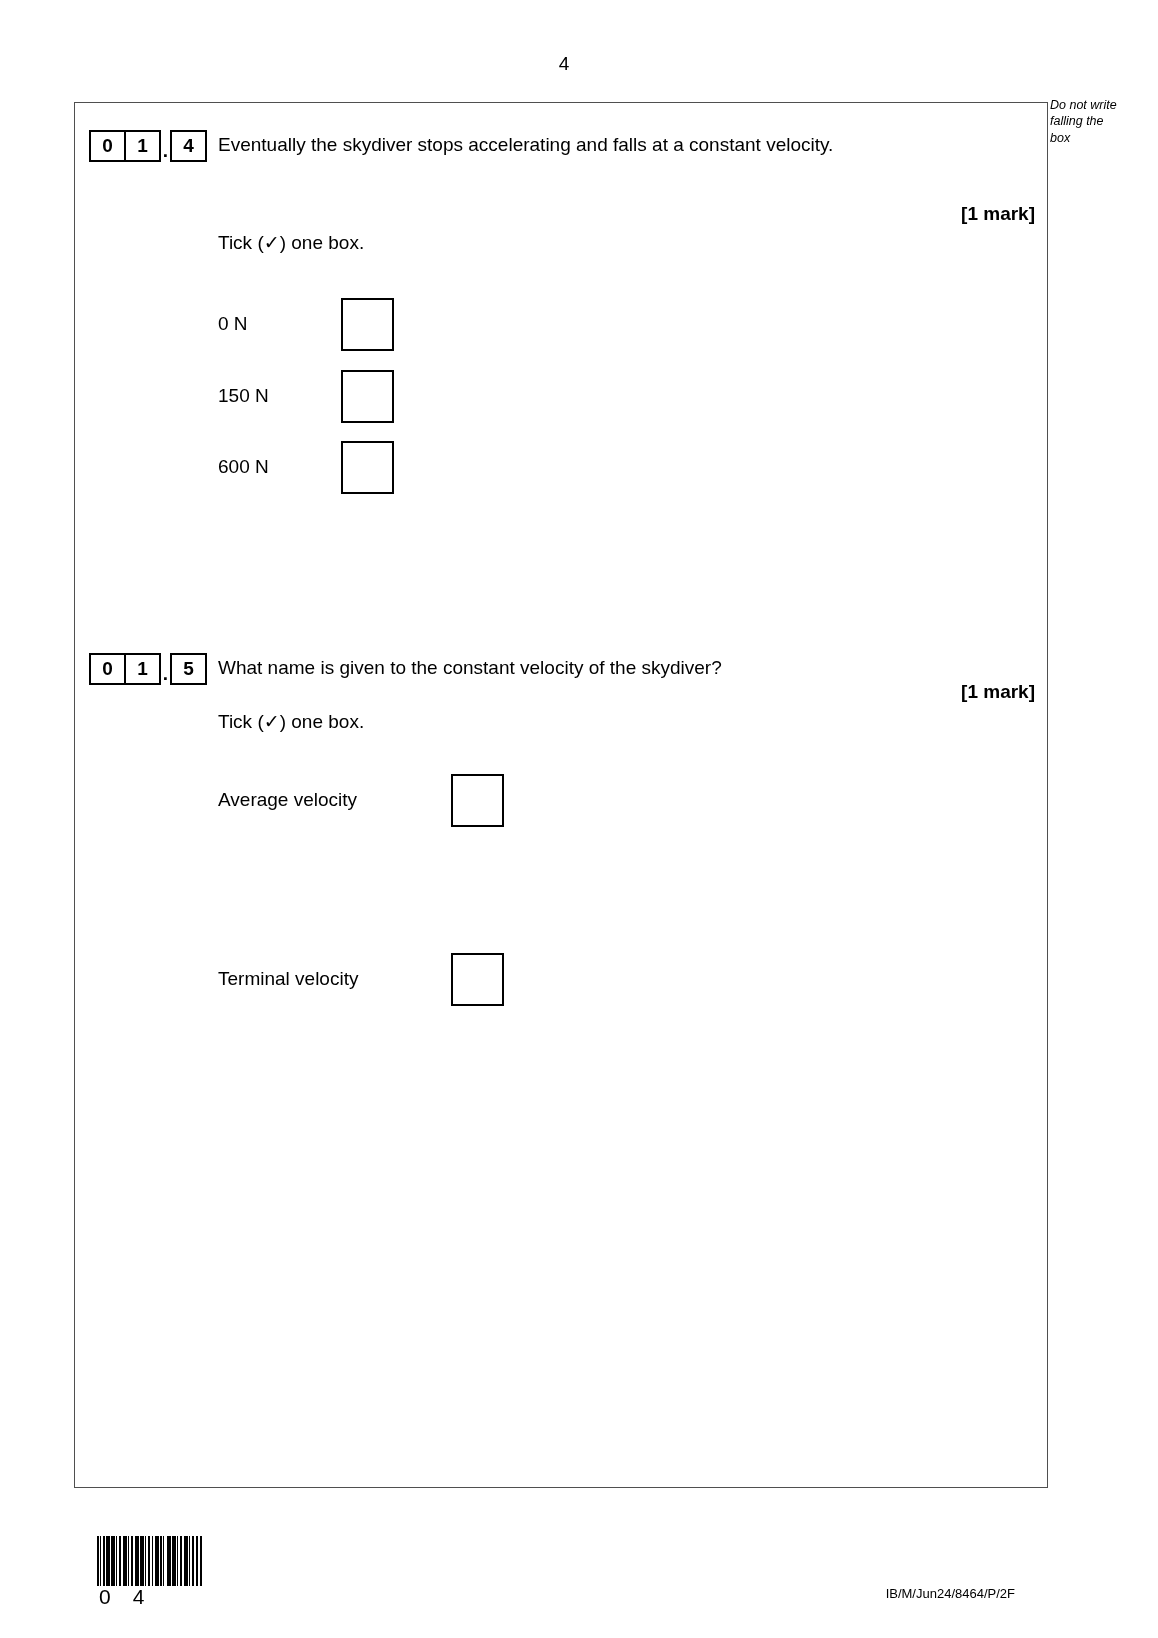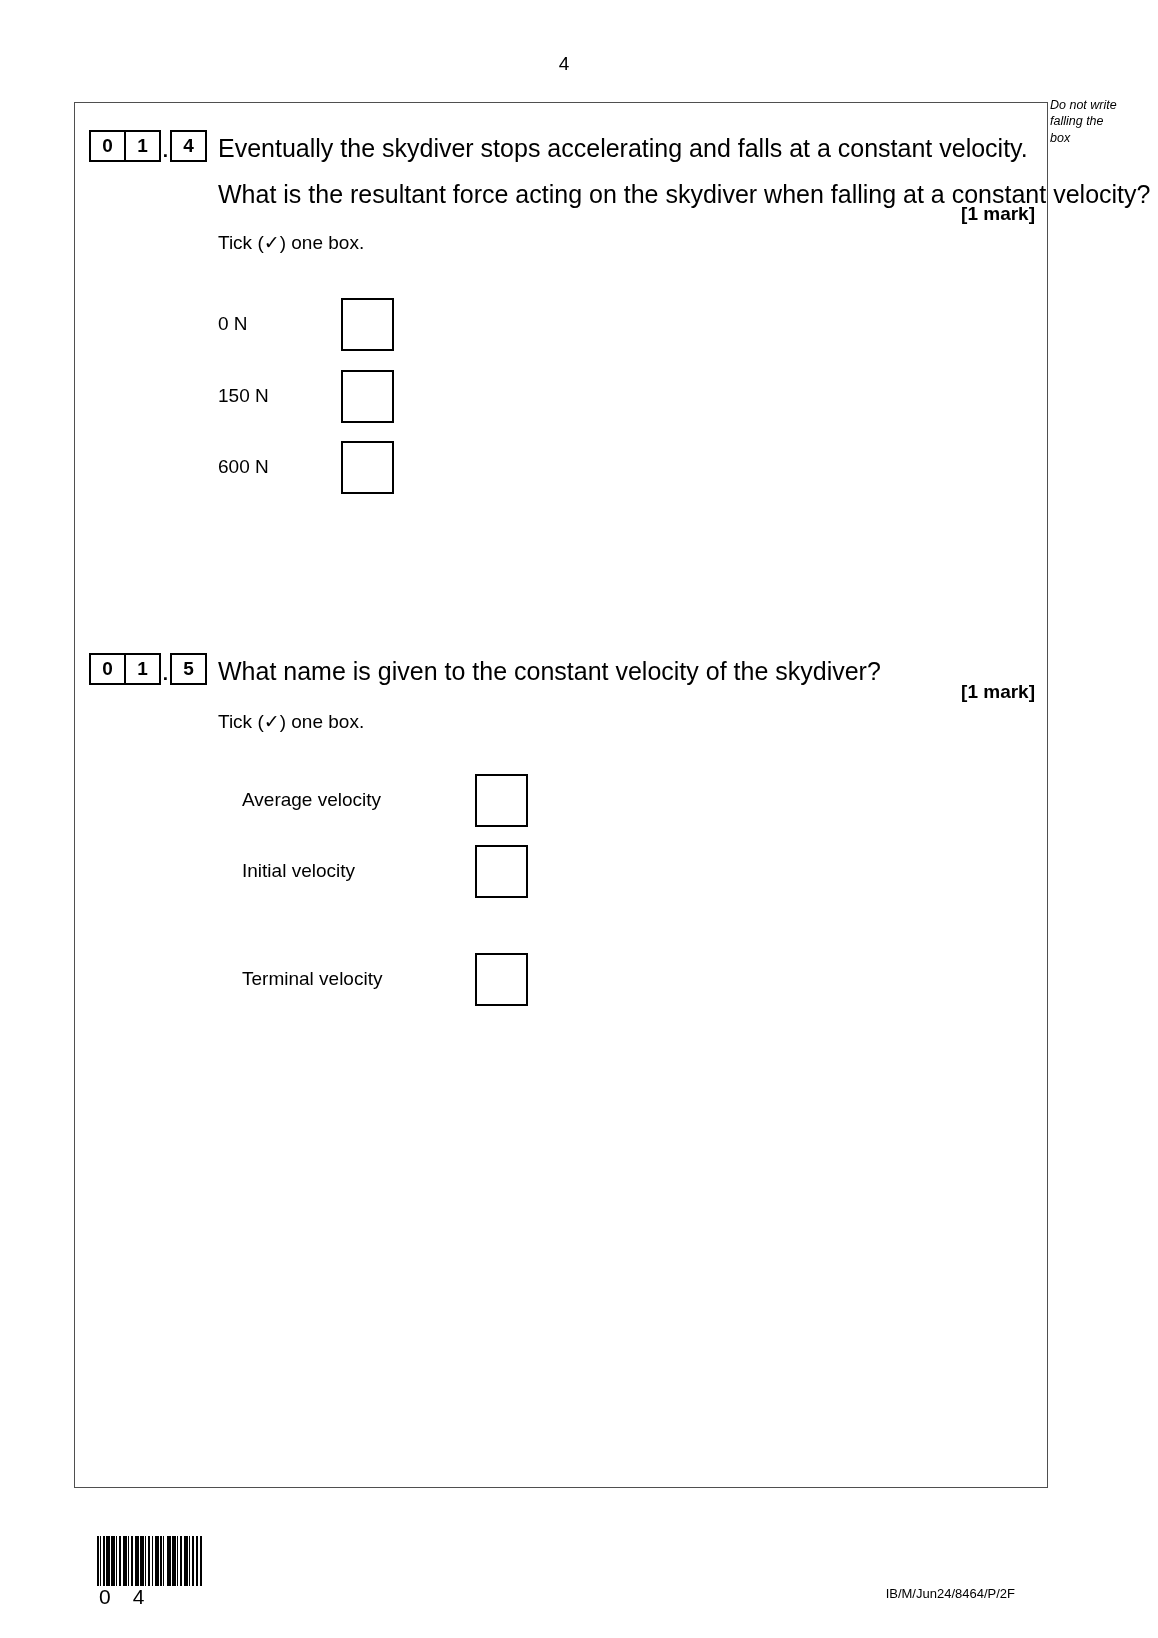--- a/index.html
+++ b/index.html
@@ -74,21 +74,21 @@
     width: 9px;
     text-align: center;
     font-size: 19px;
     font-weight: bold;
     line-height: 22px;
   }
 
   .q-text {
     position: absolute;
     left: 143px;
-    font-size: 25px;
+    font-size: 19px;
     white-space: nowrap;
   }
   .mark {
     position: absolute;
     right: 12px;
     font-size: 19px;
     font-weight: bold;
     white-space: nowrap;
   }
   .tick-line {
@@ -104,21 +104,21 @@
     left: 143px;
     height: 56px;
     display: flex;
     align-items: center;
   }
   .opt-label {
     font-size: 19px;
     white-space: nowrap;
   }
   .opt-label.w14 { width: 123px; }
-  .opt-label.w15 { width: 233px; margin-left: 24px; }
+  .opt-label.w15 { width: 233px; }
   .tickbox {
     width: 53px;
     height: 53px;
     border: 2px solid #000;
     background: #fff;
     box-sizing: border-box;
   }
 
   
   .barcode-wrap {
@@ -163,21 +163,20 @@
 
     <div class="qnum" style="top:27px;">
       <span class="qnum-cell">0</span>
       <span class="qnum-cell joined">1</span>
       <span class="qnum-dot">.</span>
       <span class="qnum-cell">4</span>
     </div>
 
     <div class="q-text" style="top:31px;">Eventually the skydiver stops accelerating and falls at a constant velocity.</div>
 
-    <div class="q-text" style="top:77px;">What is the resultant force acting on the skydiver when falling at a constant velocity?</div>
 
     <div class="mark" style="top:100px;">[1 mark]</div>
 
     <div class="tick-line" style="top:128px;"><span>Tick (</span><span>✓</span><span>) </span><b>one</b><span> box.</span></div>
 
     <div class="opt-row" style="top:193px;">
       <span class="opt-label w14">0 N</span>
       <span class="tickbox"></span>
     </div>
     <div class="opt-row" style="top:265px;">
@@ -197,24 +196,20 @@
     </div>
 
     <div class="q-text" style="top:554px;">What name is given to the constant velocity of the skydiver?</div>
 
     <div class="mark" style="top:578px;">[1 mark]</div>
 
     <div class="tick-line" style="top:607px;"><span>Tick (</span><span>✓</span><span>) </span><b>one</b><span> box.</span></div>
 
     <div class="opt-row" style="top:669px;">
       <span class="opt-label w15">Average velocity</span>
-      <span class="tickbox"></span>
-    </div>
-    <div class="opt-row" style="top:740px;">
-      <span class="opt-label w15">Initial velocity</span>
       <span class="tickbox"></span>
     </div>
     <div class="opt-row" style="top:848px;">
       <span class="opt-label w15">Terminal velocity</span>
       <span class="tickbox"></span>
     </div>
 
   </div>
 
   <div class="barcode-wrap">

